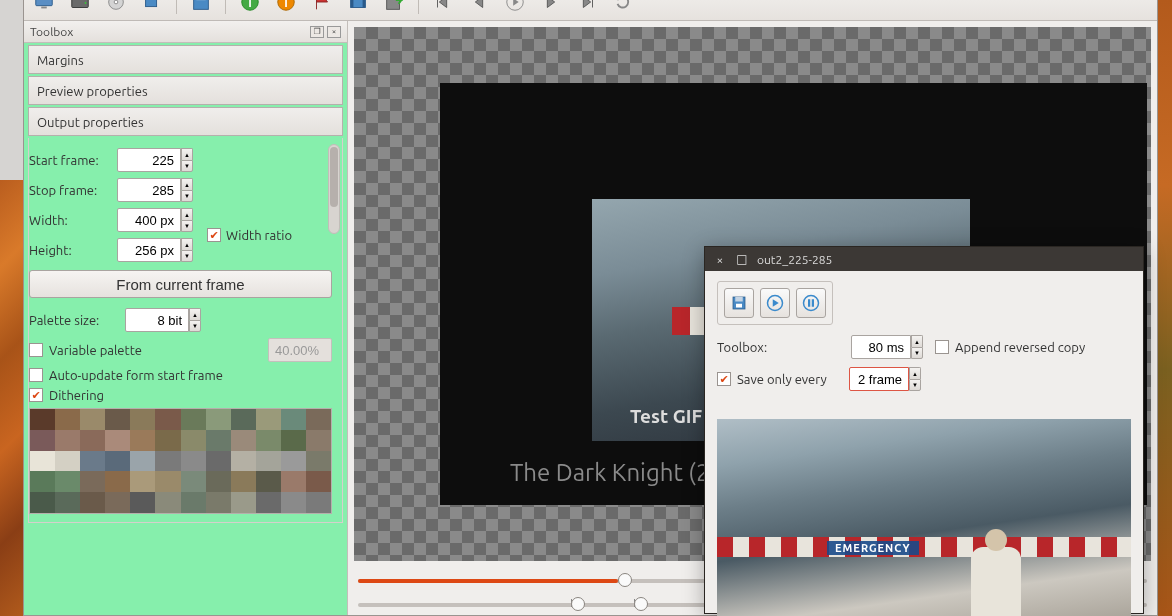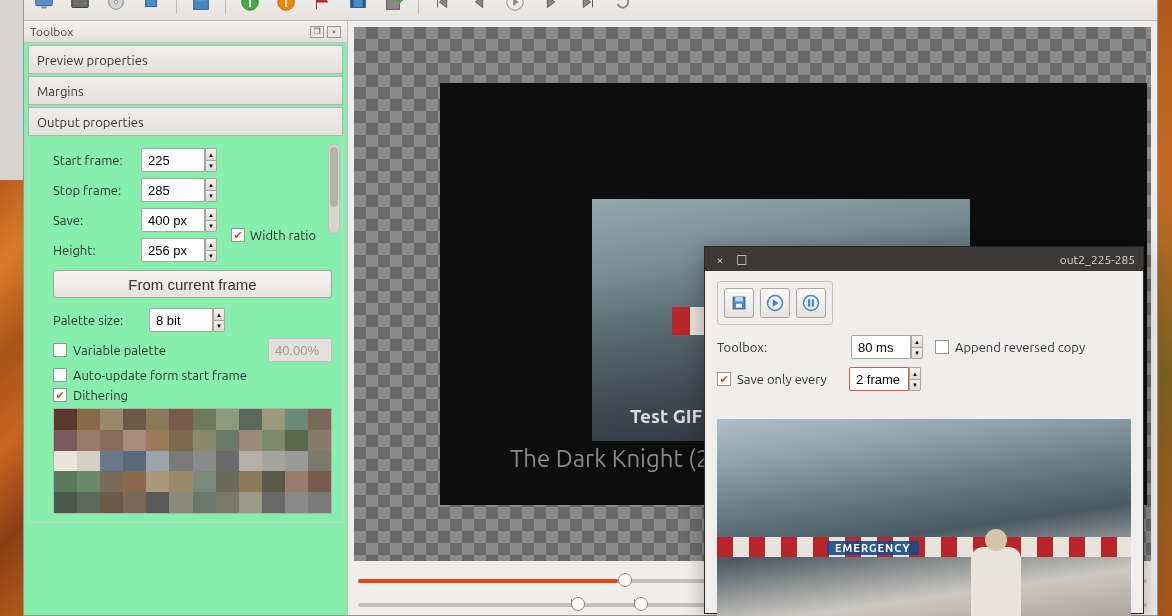--- a/index.html
+++ b/index.html
@@ -23,28 +23,28 @@
 
 
 .toolbox { width: 324px; background: #86efac; border-right: 1px solid #c3beba; display: flex; flex-direction: column; }
 .toolbox-header { height: 22px; background: linear-gradient(#f2f0ee, #e4e0dc); border-bottom: 1px solid #c3beba; display: flex; align-items: center; padding: 0 6px; font-size: 12px; color: #444; }
 .toolbox-header .spacer { flex: 1; }
 .toolbox-header .winbtn { width: 14px; height: 12px; border: 1px solid #999; margin-left: 3px; font-size: 8px; display: flex; align-items: center; justify-content: center; background: #ece8e4; }
 
 .accordion-item { border: 1px solid #b5b0ac; background: linear-gradient(#f0eeec, #e4e0dc); height: 29px; display: flex; align-items: center; padding: 0 8px; margin: 2px 4px 0 4px; font-size: 13px; color: #333; cursor: pointer; }
 .accordion-item:first-of-type { margin-top: 4px; }
 
-.output-props { margin: 2px 4px 4px 4px; border: 1px solid #d5d0cc; border-top: none; padding: 10px 10px 8px 24px; position: relative; }
+.output-props { margin: 2px 4px 4px 4px; border: 1px solid #d5d0cc; border-top: none; padding: 10px 10px 8px 0; position: relative; }
 .output-scroll { position: absolute; right: 2px; top: 6px; width: 12px; height: 90px; background: #d8d4d0; border: 1px solid #c2bdb9; border-radius: 6px; }
 .output-scroll-thumb { position: absolute; top: 2px; left: 1px; width: 8px; height: 60px; background: #b6b0ac; border-radius: 4px; }
 
 .form-row { display: flex; align-items: center; margin-bottom: 6px; }
 .form-label { width: 88px; font-size: 13px; color: #333; }
 .spin-input { display: flex; align-items: stretch; }
-.spin-input input { width: 64px; height: 24px; border: 1px solid #a9a4a0; border-radius: 2px 0 0 2px; padding: 0 6px; font-size: 13px; background: #fff; }
+.spin-input input { width: 64px; height: 24px; border: 1px solid #a9a4a0; border-radius: 2px 0 0 2px; padding: 0 6px; font-size: 13px; background: #fff; text-align: right; }
 .spin-btns { display: flex; flex-direction: column; width: 12px; }
 .spin-btns button { height: 12px; border: 1px solid #a9a4a0; background: linear-gradient(#f4f2f0, #dedad6); font-size: 6px; line-height: 1; padding: 0; cursor: pointer; }
 .spin-btns button:first-child { border-bottom: none; border-radius: 0 2px 0 0; }
 .spin-btns button:last-child { border-radius: 0 0 2px 0; }
 
 .keep-ratio-row { display: flex; align-items: center; margin: 2px 0 8px 0; }
 .keep-ratio-row .form-label { width: 88px; }
 .keep-ratio-col { display: flex; flex-direction: column; gap: 6px; }
 .keep-ratio-check { display: flex; align-items: center; gap: 5px; margin-left: 14px; }
 
@@ -71,35 +71,35 @@
   linear-gradient(-45deg, transparent 75%, #6a6a6a 75%);
   background-size: 24px 24px;
   background-position: 0 0, 0 12px, 12px -12px, -12px 0px;
   background-color: #8a8a8a;
 }
 .video-frame { position: absolute; left: 86px; top: 56px; right: 4px; bottom: 56px; background: #0d0d0d; }
 .video-inner { position: absolute; left: 152px; top: 116px; width: 378px; height: 242px; background: linear-gradient(170deg, #94a6ae 0%, #7a8c96 25%, #5a6a72 45%, #3c4850 70%, #2a3038 100%); overflow: hidden; }
 .emergency-stripe { position: absolute; top: 108px; left: 80px; width: 360px; height: 28px; background: repeating-linear-gradient(90deg, #b8262a 0 18px, #e8e4dc 18px 36px); }
 .emergency-sign1 { position: absolute; top: 98px; left: 230px; width: 180px; height: 18px; background: #1a4a8a; color: #fff; font-size: 12px; font-weight: bold; display: flex; align-items: center; padding-left: 6px; letter-spacing: 1px; }
 .movie-text1 { position: absolute; bottom: 14px; left: 38px; color: #ddd; font-size: 19px; font-weight: bold; }
-.movie-text2 { position: absolute; left: 70px; top: 362px; color: #8a8a8a; font-size: 24px; }
+.movie-text2 { position: absolute; left: 70px; top: 376px; color: #8a8a8a; font-size: 24px; }
 
 
 .timeline-area { height: 50px; padding: 6px 10px 0 10px; }
 .slider-track { position: relative; height: 18px; margin-bottom: 6px; }
 .slider-rail { position: absolute; top: 8px; left: 0; right: 0; height: 4px; background: #c5c0bc; border-radius: 2px; }
 .slider-fill-red { position: absolute; top: 8px; left: 0; height: 4px; background: #dd4814; border-radius: 2px; }
 .slider-thumb { position: absolute; top: 2px; width: 14px; height: 14px; background: #fafafa; border: 1px solid #8a8580; border-radius: 50%; }
 .slider-tick { position: absolute; top: 4px; width: 1px; height: 8px; background: #888; }
 
 
 .popup { position: absolute; left: 704px; top: 246px; width: 440px; height: 368px; background: #f0eeec; border: 1px solid #2a2622; z-index: 10; box-shadow: 0 4px 20px rgba(0,0,0,0.3); }
 .popup-titlebar { height: 24px; background: #3c3835; display: flex; align-items: center; color: #ddd; font-size: 12px; padding: 0 8px; }
 .popup-titlebar .tbtn { width: 14px; height: 14px; display: flex; align-items: center; justify-content: center; margin-right: 8px; cursor: pointer; }
-.popup-titlebar .title-text { flex: 1; text-align: right; }
+.popup-titlebar .title-text { flex: 1; text-align: left; }
 .popup-controls { padding: 10px 12px 8px 12px; }
 .media-btns { display: flex; gap: 6px; border: 1px solid #c5c0bc; border-radius: 3px; padding: 6px; width: fit-content; margin-bottom: 10px; }
 .media-btn { width: 30px; height: 30px; border: 1px solid #a9a4a0; background: linear-gradient(#fafafa, #e6e2de); border-radius: 3px; display: flex; align-items: center; justify-content: center; cursor: pointer; }
 .popup-row { display: flex; align-items: center; margin-bottom: 8px; font-size: 13px; }
 .popup-row .plabel { width: 134px; }
 .popup-preview { margin: 12px 12px; height: 202px; background: linear-gradient(172deg, #b0bec6 0%, #8fa2ac 18%, #6c7e88 35%, #4a5a64 55%, #ccc8c0 80%, #a8a298 100%); position: relative; overflow: hidden; }
 .popup-preview .stripe2 { position: absolute; top: 118px; left: 0; right: 0; height: 20px; background: repeating-linear-gradient(90deg, #b8262a 0 16px, #e8e4dc 16px 32px); }
 .popup-preview .sign2 { position: absolute; top: 122px; left: 110px; color: #fff; background: rgba(26,74,138,0.9); font-size: 11px; font-weight: bold; padding: 1px 8px; letter-spacing: 1px; }
 .popup-preview .figure { position: absolute; bottom: 0; left: 254px; width: 50px; height: 74px; background: #e8e4da; border-radius: 12px 12px 0 0; }
 .popup-preview .figure::before { content: ""; position: absolute; top: -18px; left: 14px; width: 22px; height: 22px; background: #d4c4aa; border-radius: 50%; }
@@ -216,22 +216,22 @@
 
   <div class="main-area">
     <div class="toolbox">
       <div class="toolbox-header">
         <span>Toolbox</span>
         <span class="spacer"></span>
         <span class="winbtn">❐</span>
         <span class="winbtn">×</span>
       </div>
 
+      <div class="accordion-item">Margins</div>
       <div class="accordion-item">Preview properties</div>
-      <div class="accordion-item">Margins</div>
       <div class="accordion-item">Output properties</div>
 
       <div class="output-props">
         <div class="output-scroll">
             <div class="output-scroll-thumb"></div>
           </div>
 
         <div class="form-row">
           <span class="form-label">Start frame:</span>
           <div class="spin-input">
@@ -249,21 +249,21 @@
             <div class="spin-btns">
                 <button>▲</button>
                 <button>▼</button>
               </div>
           </div>
         </div>
 
         <div class="keep-ratio-row">
           <div class="keep-ratio-col" style="flex:0 0 auto">
             <div class="form-row" style="margin:0">
-              <span class="form-label">Save:</span>
+              <span class="form-label">Width:</span>
               <div class="spin-input">
                 <input value="400 px" style="">
                 <div class="spin-btns">
                     <button>▲</button>
                     <button>▼</button>
                   </div>
               </div>
             </div>
             <div class="form-row" style="margin:0">
               <span class="form-label">Height:</span>

